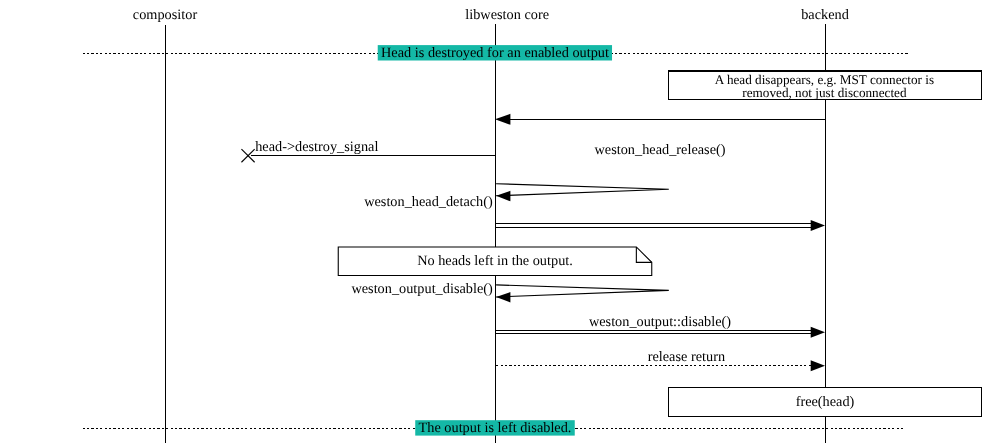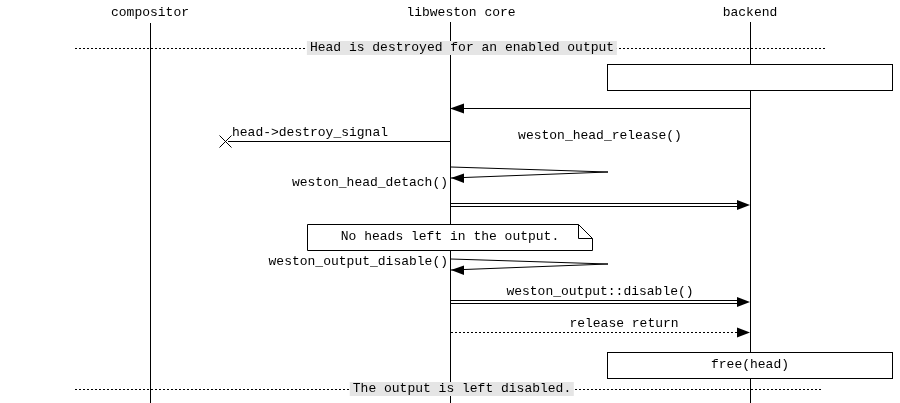--- a/index.html
+++ b/index.html
@@ -1,22 +1,22 @@
 <!DOCTYPE html>
 <html><head>
 <meta charset="utf-8">
 <style>
   html,body{margin:0;padding:0;background:#ffffff;}
   .stage{position:relative;width:900px;height:403px;background:#ffffff;overflow:hidden;
-         font-family:Liberation Mono, monospace;color:#000;}
+         font-family:Liberation Serif, serif;color:#000;}
   .stage svg{position:absolute;left:0;top:0;}
   .lbl{position:absolute;font-size:13px;line-height:14px;white-space:nowrap;color:#000;}
   .c{transform:translateX(-50%);}
   .r{transform:translateX(-100%);}
-  .bgw{background:#e5e5e5;padding:0 3px;margin-left:12px;}
+  .bgw{background:#14b8a6;padding:0 3px;}
   .notetxt{position:absolute;text-align:center;font-size:12px;line-height:12px;color:#000;}
 </style>
 </head>
 <body>
 
 <div class="stage">
 
   <svg width="900" height="403" viewBox="0 0 900 403">
 
     <line x1="150.5" y1="23" x2="150.5" y2="403" stroke="#000" shape-rendering="crispEdges"></line>
@@ -59,20 +59,24 @@
     <line x1="75" y1="389.5" x2="823" y2="389.5" stroke="#000" stroke-dasharray="2,2" shape-rendering="crispEdges"></line>
   </svg>
 
   <div class="lbl c" style="left:150px;top:6px;">compositor</div>
   <div class="lbl c" style="left:450px;top:6px;margin-left:11px;">libweston core</div>
   <div class="lbl c" style="left:750px;top:6px;">backend</div>
 
   <div class="lbl c bgw" style="left:450px;top:41px;">Head is destroyed for an enabled output</div>
   <div class="lbl c bgw" style="left:450px;top:382px;">The output is left disabled.</div>
 
+  <div class="notetxt" style="left:607px;top:66px;width:285px;">
+    <div>A head disappears, e.g. MST connector is</div>
+    <div>removed, not just disconnected</div>
+  </div>
 
   <div class="lbl c" style="left:600px;top:93px;margin-top:36px;">weston_head_release()</div>
   <div class="lbl" style="left:232px;top:126px;">head-&gt;destroy_signal</div>
   <div class="lbl r" style="left:448px;top:160px;margin-top:16px;">weston_head_detach()</div>
   <div class="lbl c" style="left:450px;top:230px;">No heads left in the output.</div>
   <div class="lbl r" style="left:448px;top:255px;">weston_output_disable()</div>
   <div class="lbl c" style="left:600px;top:285px;">weston_output::disable()</div>
   <div class="lbl c" style="left:600px;top:317px;padding-left:48px;">release return</div>
   <div class="lbl c" style="left:750px;top:358px;">free(head)</div>
 

